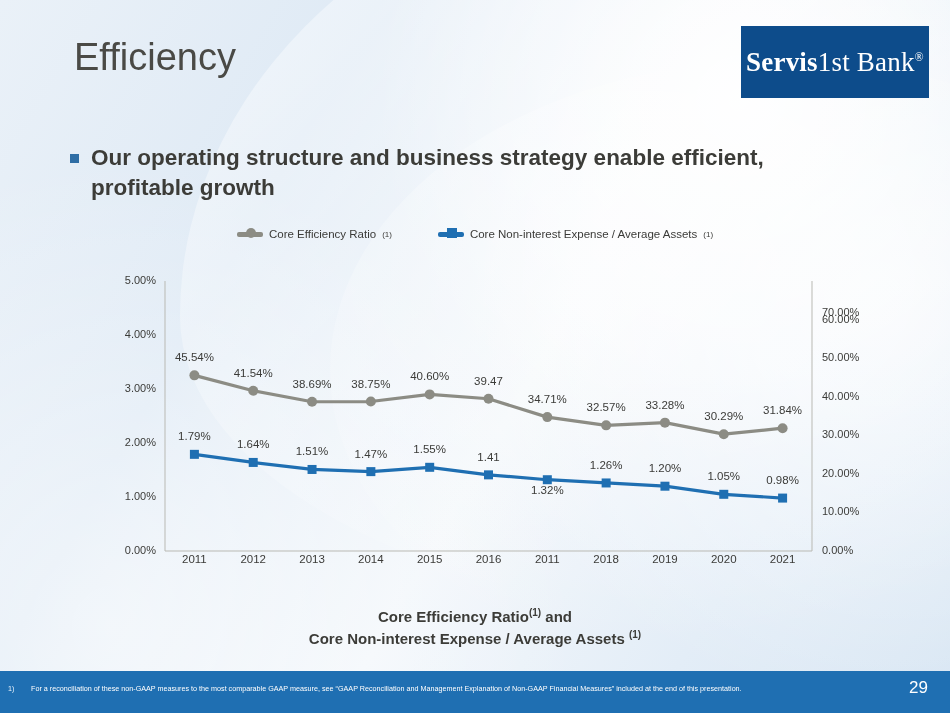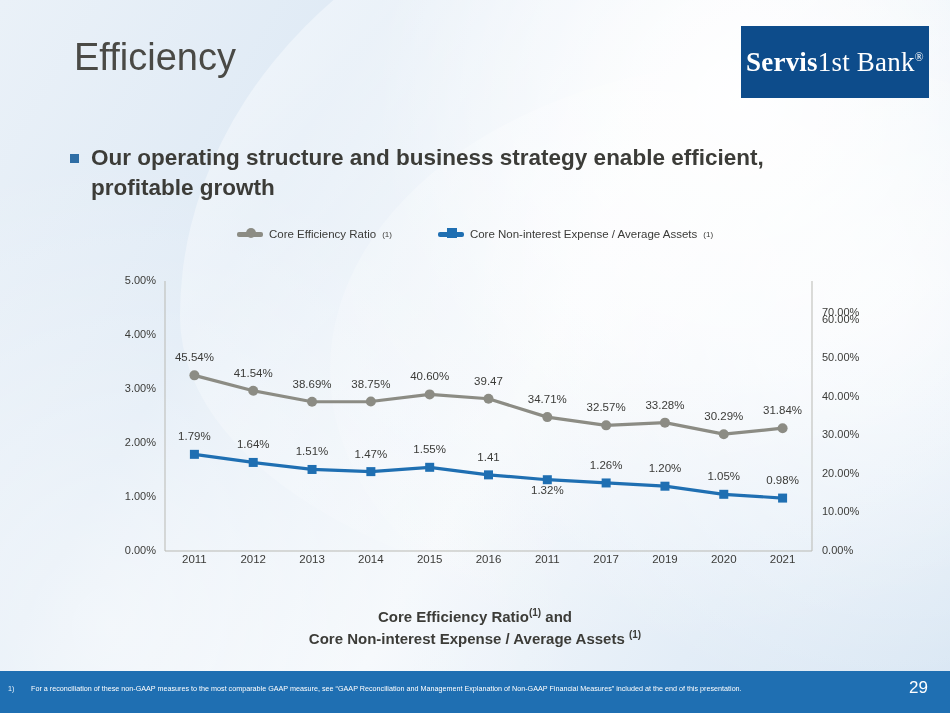--- a/index.html
+++ b/index.html
@@ -208,21 +208,21 @@
         <div class="axis-label" style="left: 762px; top: 28px; margin-top: 32px;">70.00%</div>
       </div>
     <div class="x-labels" id="x-labels">
         <div class="x-lab" style="left: 134.409px;">2011</div>
         <div class="x-lab" style="left: 193.227px;">2012</div>
         <div class="x-lab" style="left: 252.045px;">2013</div>
         <div class="x-lab" style="left: 310.864px;">2014</div>
         <div class="x-lab" style="left: 369.682px;">2015</div>
         <div class="x-lab" style="left: 428.5px;">2016</div>
         <div class="x-lab" style="left: 487.318px;">2011</div>
-        <div class="x-lab" style="left: 546.136px;">2017</div>
+        <div class="x-lab" style="left: 546.136px;">2018</div>
         <div class="x-lab" style="left: 604.955px;">2019</div>
         <div class="x-lab" style="left: 663.773px;">2020</div>
         <div class="x-lab" style="left: 722.591px;">2021</div>
       </div>
     <div id="data-labels">
         <div class="dlabel" style="left: 134.409px; top: 111.346px;">45.54%</div>
         <div class="dlabel" style="left: 193.227px; top: 126.774px;">41.54%</div>
         <div class="dlabel" style="left: 252.045px; top: 137.767px;">38.69%</div>
         <div class="dlabel" style="left: 310.864px; top: 137.536px;">38.75%</div>
         <div class="dlabel" style="left: 369.682px; top: 130.4px;">40.60%</div>

